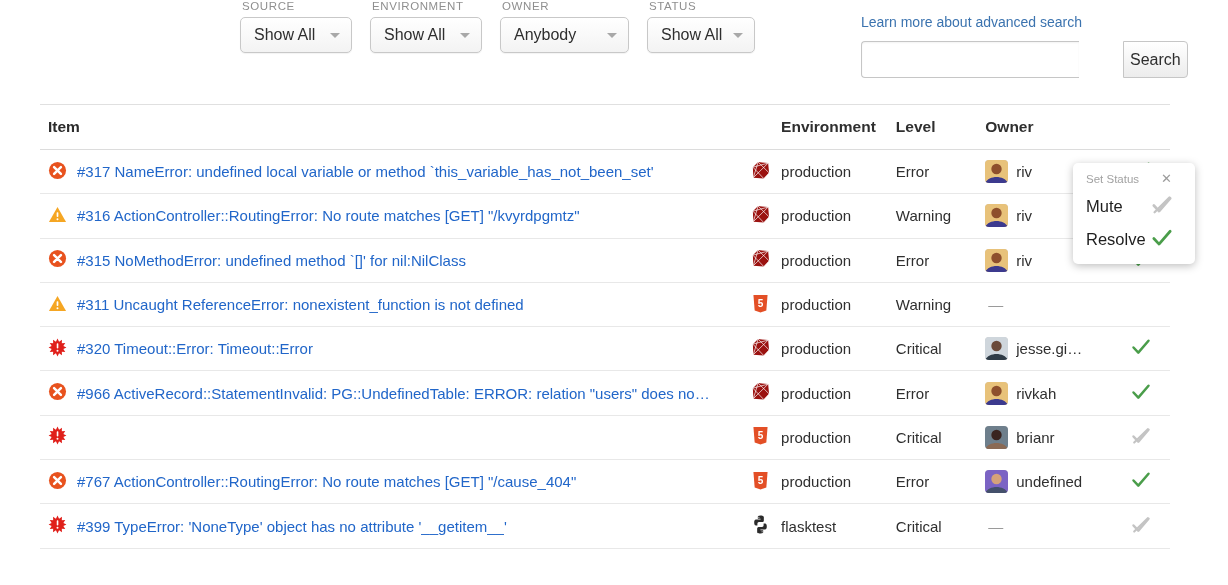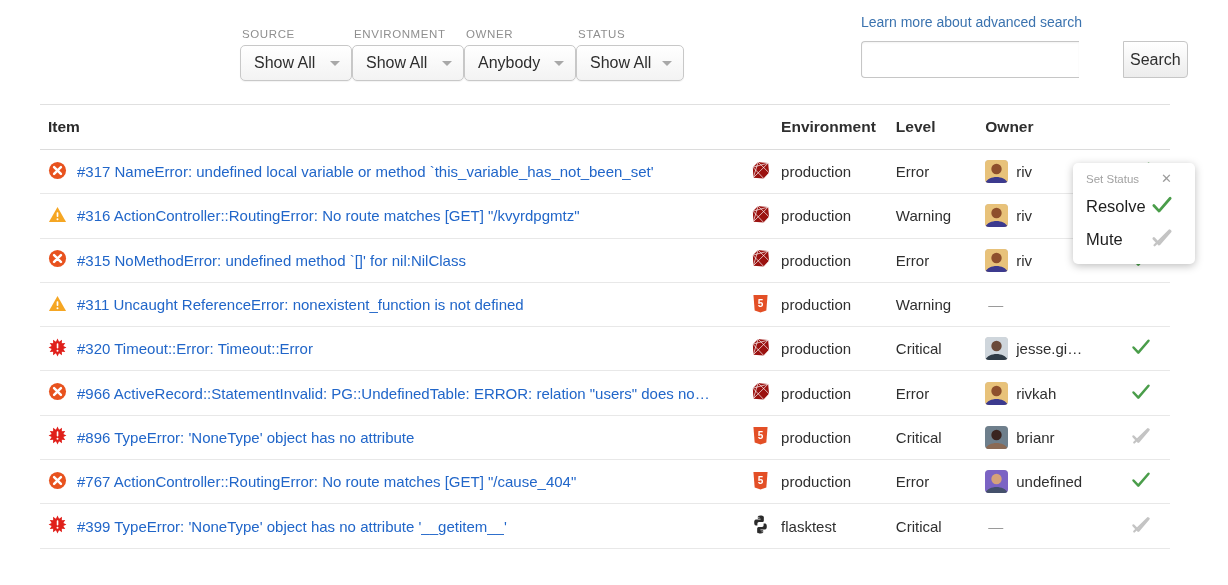--- a/index.html
+++ b/index.html
@@ -12,23 +12,24 @@
     font-family: "Liberation Sans", sans-serif;
     -webkit-font-smoothing: antialiased;
   }
 
   .page { position: relative; width: 1228px; height: 585px; overflow: hidden; }
 
   
   .filterbar {
     position: absolute;
     left: 240px;
-    top: 28px;
+    top: 0;
     display: flex;
     align-items: flex-end;
+    gap: 18px;
   }
   .filter-group { display: flex; flex-direction: column; }
   .filter-label {
     font-size: 11.5px;
     letter-spacing: 0.6px;
     color: #8f8f8f;
     text-transform: uppercase;
     margin-bottom: 5px;
     padding-left: 2px;
     white-space: nowrap;
@@ -53,21 +54,21 @@
     right: 11px;
     top: 50%;
     margin-top: -2px;
     width: 0; height: 0;
     border-left: 5px solid transparent;
     border-right: 5px solid transparent;
     border-top: 5px solid #a8a8a8;
   }
   .sel-source   { width: 112px; }
   .sel-env      { width: 112px; }
-  .sel-owner    { width: 112px; }
+  .sel-owner    { width: 129px; }
   .sel-status   { width: 108px; }
 
   
   .searchzone {
     position: absolute;
     left: 861px;
     top: 14px;
     width: 296px;
   }
   .adv-link {
@@ -433,21 +434,20 @@
               </svg></span>
           </div>
         </div>
         <div class="row">
           <div class="c-item">
             <span><svg class="lvl-icon" viewBox="0 0 20 20">
                 <polygon points="10.00,0.60 11.66,3.82 14.70,1.86 14.53,5.47 18.14,5.30 16.18,8.34 19.40,10.00 16.18,11.66 18.14,14.70 14.53,14.53 14.70,18.14 11.66,16.18 10.00,19.40 8.34,16.18 5.30,18.14 5.47,14.53 1.86,14.70 3.82,11.66 0.60,10.00 3.82,8.34 1.86,5.30 5.47,5.47 5.30,1.86 8.34,3.82" fill="#e0201b"></polygon>
                 <rect x="9.2" y="5.6" width="1.7" height="5.4" rx="0.8" fill="#fff"></rect>
                 <circle cx="10" cy="13.4" r="1.05" fill="#fff"></circle>
               </svg></span>
-            <a class="item-link" href="#">#896 TypeError: 'NoneType' object has no attribute</a>
           </div>
           <div class="c-src">
             <span><svg class="src-icon" viewBox="0 0 22 22">
                 <path d="M3.6 2 L18.4 2 L17.1 18.3 L11 20.4 L4.9 18.3 Z" fill="#e34f26"></path>
                 <text x="11" y="14.6" font-family="Liberation Sans, sans-serif" font-size="10.5" font-weight="bold" fill="#ffffff" text-anchor="middle">5</text>
               </svg></span>
           </div>
           <div class="c-env">production</div>
           <div class="c-lvl">Critical</div>
           <div class="c-own">
@@ -522,29 +522,29 @@
               </svg></span>
           </div>
         </div>
       </div>
   </div>
 
   <div class="popup">
     <div class="popup-head">
       <span class="popup-title">Set Status</span>
       <span class="popup-close">✕</span>
-    </div>
-    <div class="popup-item">
-      <span>Resolve</span>
-      <span id="pop-ico-0"><svg width="24" height="24" viewBox="0 0 22 22">
-            <path d="M3.5 11.5 L8.3 16.6 L18.5 4.8" stroke="#4a9d4a" stroke-width="2.5" fill="none" stroke-linecap="round" stroke-linejoin="round"></path>
-          </svg></span>
     </div>
     <div class="popup-item">
       <span>Mute</span>
       <span id="pop-ico-1"><svg width="24" height="24" viewBox="0 0 22 22">
             <path d="M3.5 11.5 L8.3 16.6 L18.5 4.8" stroke="#c4c4c4" stroke-width="2.5" fill="none" stroke-linecap="round" stroke-linejoin="round"></path>
             <path d="M4.2 17.6 L17.8 4.2" stroke="#c4c4c4" stroke-width="2.1" stroke-linecap="round"></path>
           </svg></span>
     </div>
+    <div class="popup-item">
+      <span>Resolve</span>
+      <span id="pop-ico-0"><svg width="24" height="24" viewBox="0 0 22 22">
+            <path d="M3.5 11.5 L8.3 16.6 L18.5 4.8" stroke="#4a9d4a" stroke-width="2.5" fill="none" stroke-linecap="round" stroke-linejoin="round"></path>
+          </svg></span>
+    </div>
   </div>
 
 </div>
 
 </body></html>

